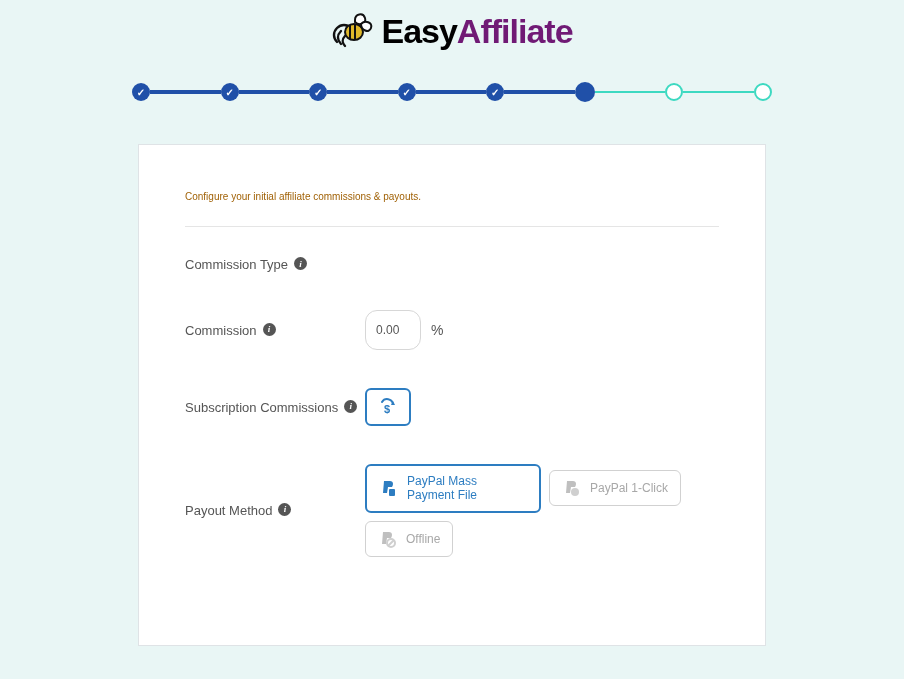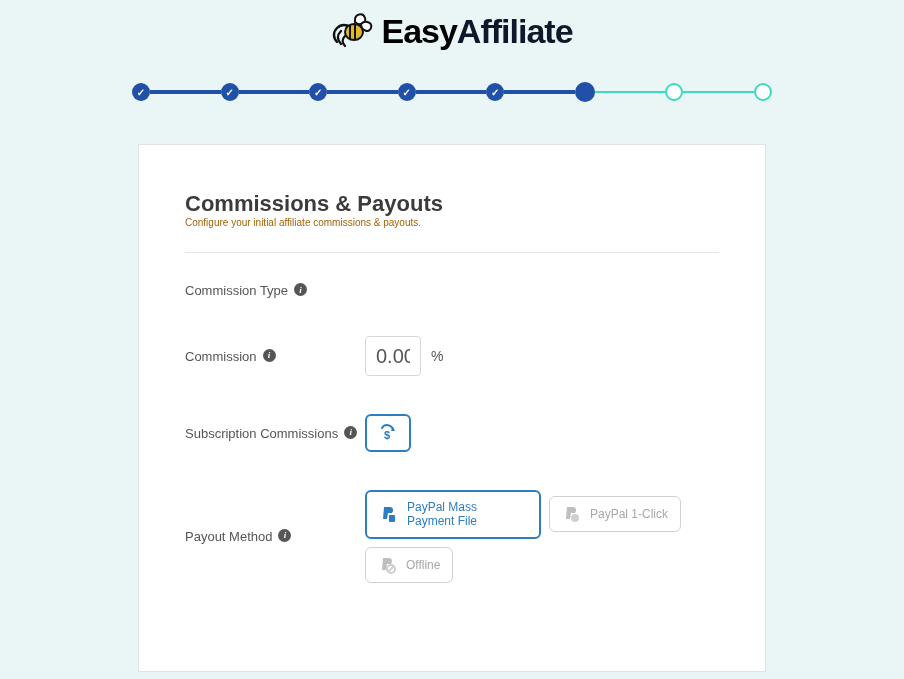--- a/index.html
+++ b/index.html
@@ -20,21 +20,21 @@
 
   
   .logo {
     margin-top: 10px;
     display: flex;
     align-items: center;
     gap: 6px;
   }
   .logo-text { font-size: 34px; font-weight: 800; letter-spacing: -1px; }
   .logo-easy { color: #000000; }
-  .logo-aff { color: #0f172a; }
+  .logo-aff { color: #701a75; }
 
   
   .stepper {
     width: 640px;
     margin-top: 30px;
     display: flex;
     align-items: center;
     justify-content: space-between;
     position: relative;
   }
@@ -139,23 +139,23 @@
     border-left: 5px solid transparent;
     border-right: 5px solid transparent;
     border-top: 6px solid #666;
     pointer-events: none;
   }
 
   .num-input {
     width: 56px;
     height: 40px;
     border: 1px solid #d7d7d7;
-    border-radius: 4px;
+    border-radius: 12px;
     padding: 0 10px;
-    font-size: 20px;
+    font-size: 12px;
     color: #555;
   }
   .unit { font-size: 14px; color: #555; }
 
   .option-row { display: flex; gap: 8px; flex-wrap: wrap; }
   .option-btn {
     border: 1px solid #d1d1d1;
     border-radius: 6px;
     background: #fff;
     padding: 8px 12px;
@@ -218,21 +218,20 @@
     <div class="step check"></div>
     <div class="seg"></div>
     <div class="step current"></div>
     <div class="seg future"></div>
     <div class="step future"></div>
     <div class="seg future"></div>
     <div class="step future"></div>
   </div>
 
   <div class="card">
-    <h1>Commissions &amp; Payouts</h1>
     <p class="subtitle">Configure your initial affiliate commissions &amp; payouts.</p>
     <hr class="divider">
 
     <div class="row">
       <div class="label-col">
         <span>Commission Type</span>
         <span class="info-icon">i</span>
       </div>
     </div>
 

